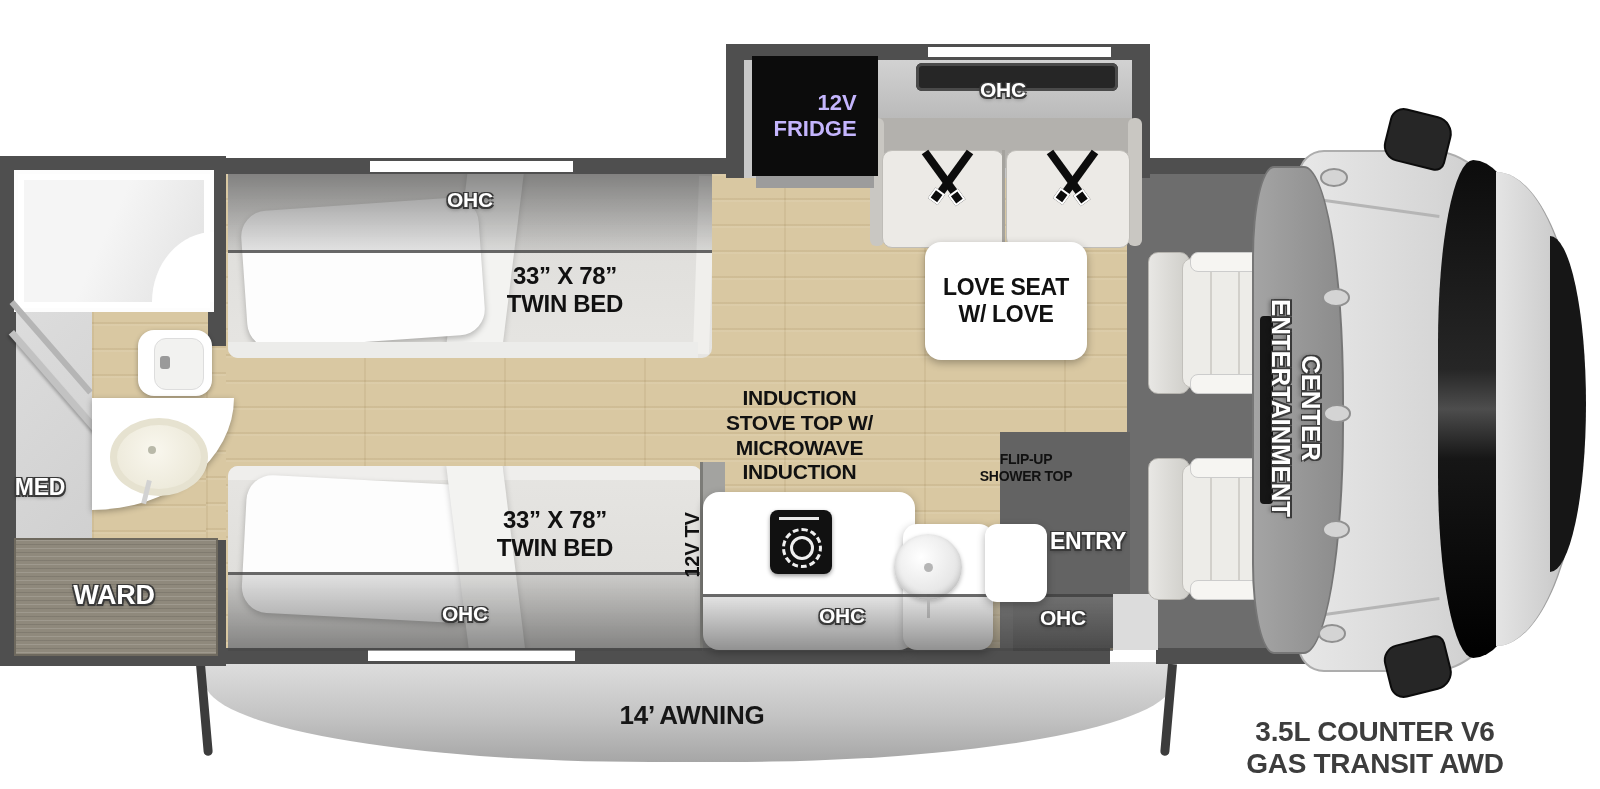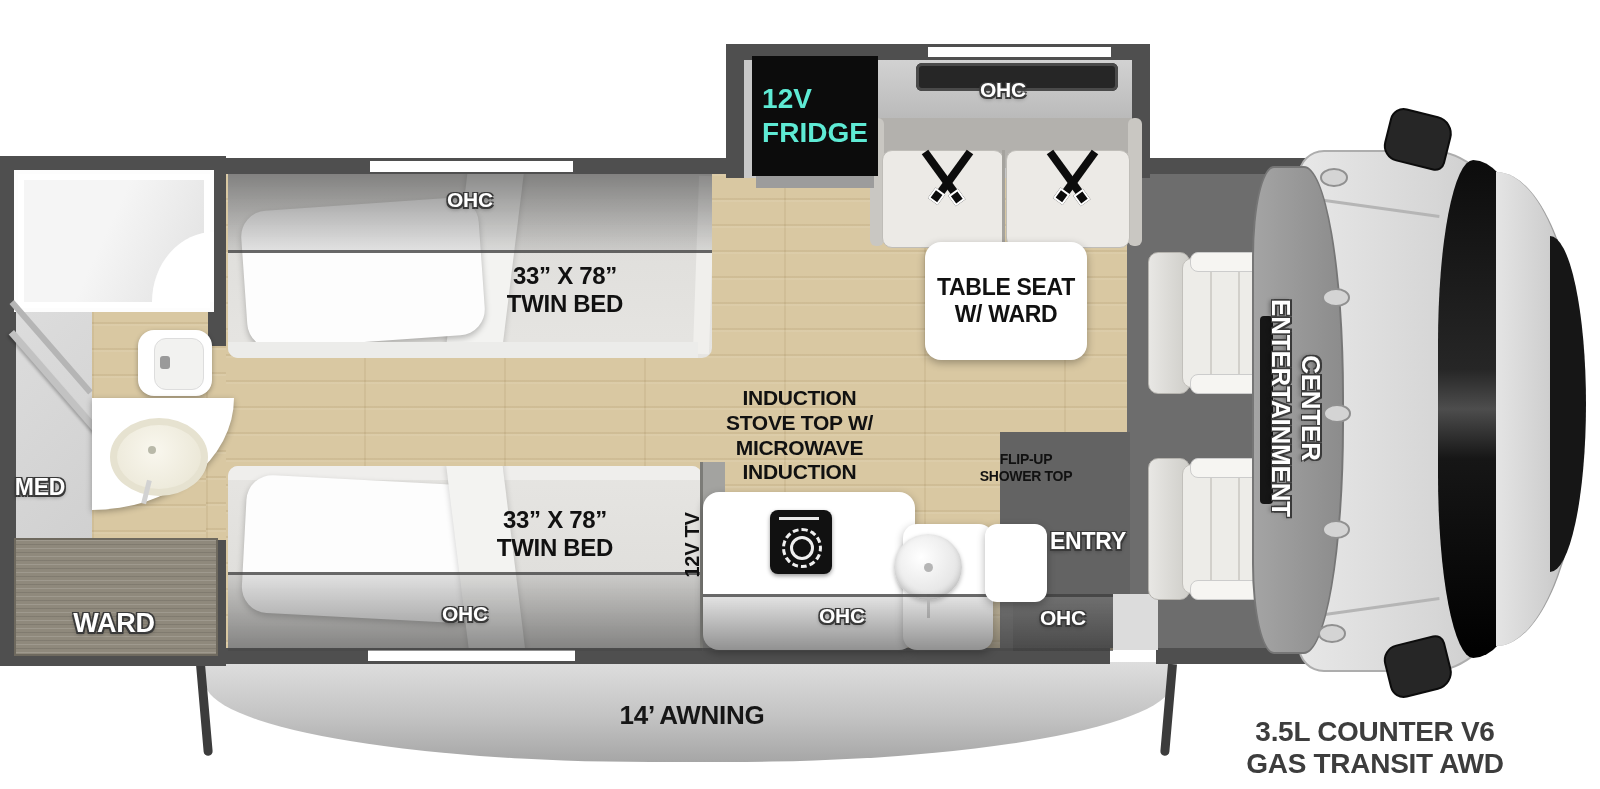--- a/index.html
+++ b/index.html
@@ -67,21 +67,21 @@
     <div class="abs" style="left:16px;top:8px;width:48px;height:50px;background:#f2f2f0;border:1px solid #ddd;border-radius:12px;"></div>
     <div class="abs" style="left:22px;top:26px;width:10px;height:13px;background:#9a9a9a;border-radius:3px;"></div>
   </div>
   <div class="abs" style="left:92px;top:398px;width:142px;height:112px;background:#fff;border-bottom-right-radius:100% 100%;box-shadow:0 2px 6px rgba(0,0,0,.3);">
     <div class="abs" style="left:18px;top:20px;width:84px;height:64px;border-radius:50%;border:7px solid #e6e2d0;background:radial-gradient(circle at 45% 40%, #f9f7ee, #e8e4d2);"></div>
     <div class="abs" style="left:52px;top:82px;width:5px;height:24px;background:#d2d2d2;transform:rotate(14deg);"></div>
     <div class="abs" style="left:56px;top:48px;width:8px;height:8px;border-radius:50%;background:#b9b9a9;"></div>
   </div>
   <div class="lwht" style="left:4px;top:474px;width:72px;font-size:23px;">MED</div>
   <div class="abs" style="left:14px;top:538px;width:200px;height:114px;background:#8f897c;border:2px solid #6e695e;background-image:repeating-linear-gradient(180deg,rgba(255,255,255,.14) 0 1px,rgba(0,0,0,0) 1px 4px,rgba(0,0,0,.10) 4px 5px,rgba(0,0,0,0) 5px 8px);"></div>
-  <div class="lwht" style="left:14px;top:580px;width:200px;font-size:27px;margin-top:28px;">WARD</div>
+  <div class="lwht" style="left:14px;top:580px;width:200px;font-size:27px;">WARD</div>
 
   <div class="abs" style="left:228px;top:174px;width:484px;height:184px;overflow:hidden;background:linear-gradient(180deg,#dcdbd8,#e6e5e2);border-radius:0 0 10px 10px;">
     <div class="abs" style="left:228px;top:-6px;width:56px;height:200px;background:#f3f3f1;transform:rotate(7deg);box-shadow:0 0 6px rgba(0,0,0,.2);"></div>
     <div class="abs" style="left:16px;top:30px;width:238px;height:138px;background:#fdfdfd;border-radius:26px;transform:rotate(-4deg);box-shadow:0 3px 6px rgba(0,0,0,.25);"></div>
     <div class="abs" style="left:468px;top:2px;width:16px;height:178px;background:#f0efec;transform:rotate(2deg);"></div>
     <div class="abs" style="left:0;top:168px;width:470px;height:16px;background:#ececea;"></div>
   </div>
   <div class="ohcT" style="left:228px;top:174px;width:484px;height:76px;"></div>
   <div class="lwht" style="left:228px;top:188px;width:484px;font-size:21px;">OHC</div>
   <div class="lblk" style="left:455px;top:262px;width:220px;font-size:24px;">
@@ -143,30 +143,30 @@
   <div class="abs" style="left:870px;top:118px;width:14px;height:128px;background:#c9c7c2;border-radius:6px;"></div>
   <div class="abs" style="left:1128px;top:118px;width:14px;height:128px;background:#c9c7c2;border-radius:6px;"></div>
   <div class="cushion" style="left:882px;top:150px;width:120px;height:96px;"></div>
   <div class="cushion" style="left:1006px;top:150px;width:122px;height:96px;"></div>
   <div class="abs" style="left:1002px;top:150px;width:3px;height:96px;background:#a5a39e;"></div>
   <div class="belt" style="left:921px;top:152px;transform:rotate(-36deg);"></div>
   <div class="belt" style="left:966px;top:152px;transform:rotate(36deg);"></div>
   <div class="belt" style="left:1046px;top:152px;transform:rotate(-36deg);"></div>
   <div class="belt" style="left:1091px;top:152px;transform:rotate(36deg);"></div>
   <div class="abs" style="left:752px;top:56px;width:126px;height:120px;background:#0c0c0c;display:flex;align-items:center;justify-content:center;">
-    <div style="color:#5eead4;font-weight:800;font-size:28px;text-align:left;line-height:1.2;">
+    <div style="color:#c4b5fd;font-weight:800;font-size:22px;text-align:right;line-height:1.2;">
       <span>12V</span><br>
       <span>FRIDGE</span>
     </div>
   </div>
   <div class="abs" style="left:756px;top:176px;width:118px;height:12px;background:#9c9c9c;"></div>
   <div class="whitebox" style="left:925px;top:242px;width:162px;height:118px;border-radius:16px;display:flex;align-items:center;justify-content:center;">
     <div class="lblk" style="position:static;font-size:23px;">
-      <span>TABLE SEAT</span><br>
-      <span>W/ WARD</span>
+      <span>LOVE SEAT</span><br>
+      <span>W/ LOVE</span>
     </div>
   </div>
 
   <div class="abs" style="left:1298px;top:150px;width:250px;height:518px;background:linear-gradient(90deg,#e7e7e7 0%,#d6d6d6 55%,#c2c2c2 100%);border:2px solid #adadad;border-radius:26px 120px 120px 26px / 26px 250px 250px 26px;"></div>
   <div class="abs" style="left:1310px;top:206px;width:130px;height:3px;background:#b5b5b5;transform:rotate(8deg);"></div>
   <div class="abs" style="left:1310px;top:606px;width:130px;height:3px;background:#b5b5b5;transform:rotate(-8deg);"></div>
   <div class="abs" style="left:1438px;top:160px;width:104px;height:498px;background:linear-gradient(180deg,#0c0c0c,#262626 42%,#4d4d4d 50%,#161616 60%,#000);border-radius:46px 90px 90px 46px / 240px 250px 250px 240px;"></div>
   <div class="abs" style="left:1496px;top:172px;width:86px;height:474px;background:linear-gradient(90deg,#e4e4e4,#cfcfcf 60%,#b9b9b9);border-right:2px solid #9e9e9e;border-radius:0 100% 100% 0 / 0 50% 50% 0;"></div>
   <div class="abs" style="left:1550px;top:236px;width:36px;height:336px;background:#161616;border-radius:0 100% 100% 0 / 0 50% 50% 0;"></div>
   <div class="abs" style="left:1386px;top:112px;width:60px;height:50px;background:#262626;border:2px solid #0c0c0c;border-radius:14px 18px 10px 16px;transform:rotate(14deg);"></div>

